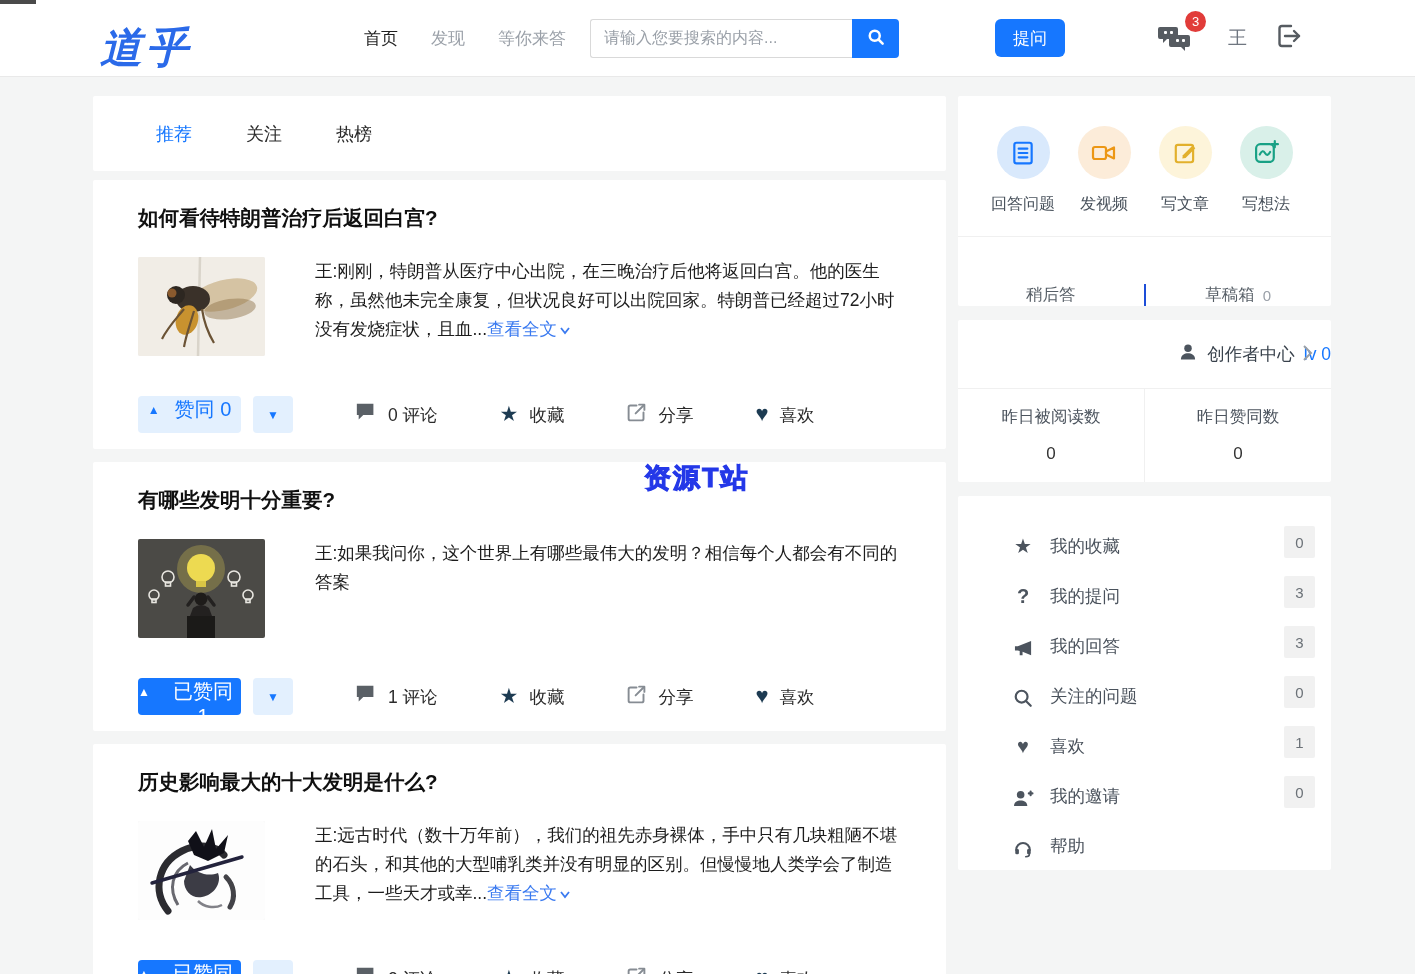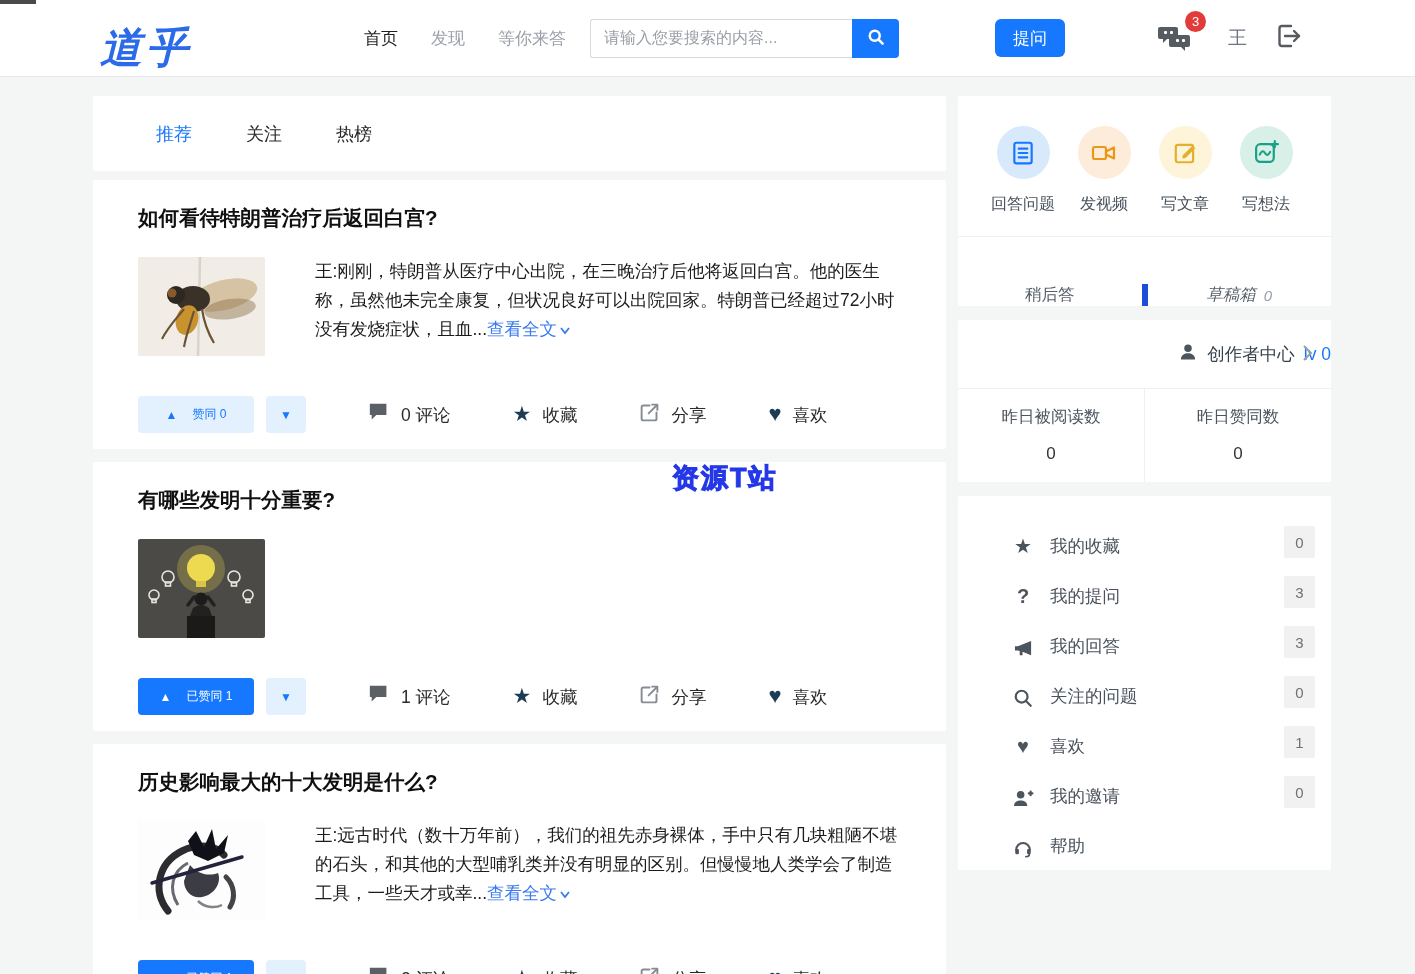--- a/index.html
+++ b/index.html
@@ -61,23 +61,23 @@
   .post-card { margin-bottom:13px; padding:18px 45px 16px; }
   .post-title { font-size:20.5px; font-weight:bold; color:#101010; line-height:28px; margin-top:6px; cursor:pointer; }
   .post-body { display:flex; margin-top:25px; }
   .thumb { width:127px; height:99px; flex:none; border-radius:2px; overflow:hidden; cursor:pointer; background:#eee; }
   .thumb svg { display:block; }
   .excerpt { margin-left:50px; font-size:17.5px; line-height:29px; color:#1c1c1c; }
   .read-more { color:#3a7af0; cursor:pointer; white-space:nowrap; }
   .read-more svg { vertical-align:middle; margin-left:2px; }
   .post-actions { display:flex; align-items:center; margin-top:40px; height:37px; }
   .vote-btn {
-    height:37px; width:116px; border:none; border-radius:4px; cursor:pointer;
-    background:#e3f0fe; color:#1677ff; font-size:12px; font-family:inherit;
-    display:flex; align-items:center; justify-content:center; gap:15px;
+    height:37px; width:103px; border:none; border-radius:4px; cursor:pointer;
+    background:#e3f0fe; color:#1677ff; font-size:20px; font-family:inherit;
+    display:flex; align-items:flex-start; justify-content:center; gap:15px;
   }
   .vote-btn.voted { background:#1677ff; color:#fff; }
   .vote-down {
     height:37px; width:40px; border:none; border-radius:4px; cursor:pointer;
     background:#e3f0fe; color:#1677ff; margin-left:12px;
     display:flex; align-items:center; justify-content:center;
   }
   .tri-up::before { content:"▲"; font-size:12px; }
   .tri-down::before { content:"▼"; font-size:12px; }
   .action-item { display:flex; align-items:center; gap:11px; margin-left:62px; font-size:17.5px; color:#2b2b2b; cursor:pointer; }
@@ -89,21 +89,21 @@
   .create-row { display:flex; justify-content:space-between; padding:0 30px; }
   .create-item { width:70px; text-align:center; cursor:pointer; }
   .create-circle { width:53px; height:53px; border-radius:50%; margin:0 auto; display:flex; align-items:center; justify-content:center; }
   .cc-blue { background:#d9e9fc; }
   .cc-orange { background:#fcecd9; }
   .cc-yellow { background:#fdf4da; }
   .cc-teal { background:#d9f0e9; }
   .create-label { margin-top:15px; font-size:16px; color:#49525c; }
   .later-row { display:flex; border-top:1px solid #f0f0f0; margin-top:21px; height:70px;align-items:flex-end; }
   .later-cell { flex:1; display:flex; align-items:center; justify-content:center; gap:8px; font-size:16.5px; color:#565e66; cursor:pointer; }
-  .later-cell + .later-cell { border-left:6px solid #1d4ed8;font-style:italic; }
+  .later-cell + .later-cell { border-left:2px solid #1d4ed8; }
   .draft-count { color:#9aa0a8; font-size:15px; }
 
   .side-card2 { margin-top:14px; }
   .creator-row { height:68px; display:flex; align-items:center; justify-content:flex-end; gap:9px; font-size:17.5px; color:#39424c; position:relative; cursor:pointer; }
   .creator-lv { color:#1677ff; }
   .creator-chevron { position:absolute; right:18px; top:24px; }
   .stats-row { display:flex; border-top:1px solid #f0f0f0; }
   .stat { flex:1; text-align:center; padding:17px 0 18px; }
   .stat + .stat { border-left:1px solid #f0f0f0; }
   .stat-label { font-size:16.5px; color:#4c545e; }
@@ -114,21 +114,21 @@
   .menu-icon { width:24px; margin-right:15px; display:flex; justify-content:center; align-items:center; color:#4c545e; }
   .menu-q::before { content:"?"; font-weight:bold; font-size:20px; color:#4c545e; }
   .menu-star::before { content:"★"; font-size:20px; color:#4c545e; }
   .menu-heart::before { content:"♥"; font-size:20px; color:#4c545e; }
   .menu-badge {
     margin-left:auto; width:31px; height:32px; background:#f1f1f1; color:#6b7177;
     font-size:15px; display:flex; align-items:center; justify-content:center; border-radius:2px;
   }
 
   .watermark {
-    position:absolute; left:672px; top:460px; z-index:20;
+    position:absolute; left:644px; top:460px; z-index:20;
     font-size:27px; font-weight:bold; color:#2438e8; letter-spacing:2px;
     font-family:"Liberation Sans", sans-serif; -webkit-text-stroke:1px #2438e8;
   }
 </style>
 </head>
 <body>
 
 <div class="top-mark"></div>
 
 <header class="topbar">
@@ -270,20 +270,21 @@
                 <rect x="14" y="60" width="4" height="3.5"></rect>
               <circle cx="110" cy="56" r="5"></circle>
                 <rect x="108" y="60" width="4" height="3.5"></rect>
             </g>
             <circle cx="63" cy="60" r="6.5" fill="#1e1c1a"></circle>
             <path d="M55 69 q8 -6 16 0 l3 8 h-22 z" fill="#232120"></path>
             <path d="M50 66 l6 -8 M76 66 l-6 -8" stroke="#232120" stroke-width="3.5" stroke-linecap="round"></path>
             <rect x="49" y="77" width="28" height="22" fill="#1b1a18"></rect>
           </svg>
         </div>
+        <p class="excerpt"><span>王:如果我问你，这个世界上有哪些最伟大的发明？相信每个人都会有不同的答案</span></p>
       </div>
       <div class="post-actions">
         <button class="vote-btn voted">
           <span class="tri-up"></span>
           <span>已赞同 1</span>
         </button>
         <button class="vote-down">
           <span class="tri-down"></span>
         </button>
         <div class="action-item">

